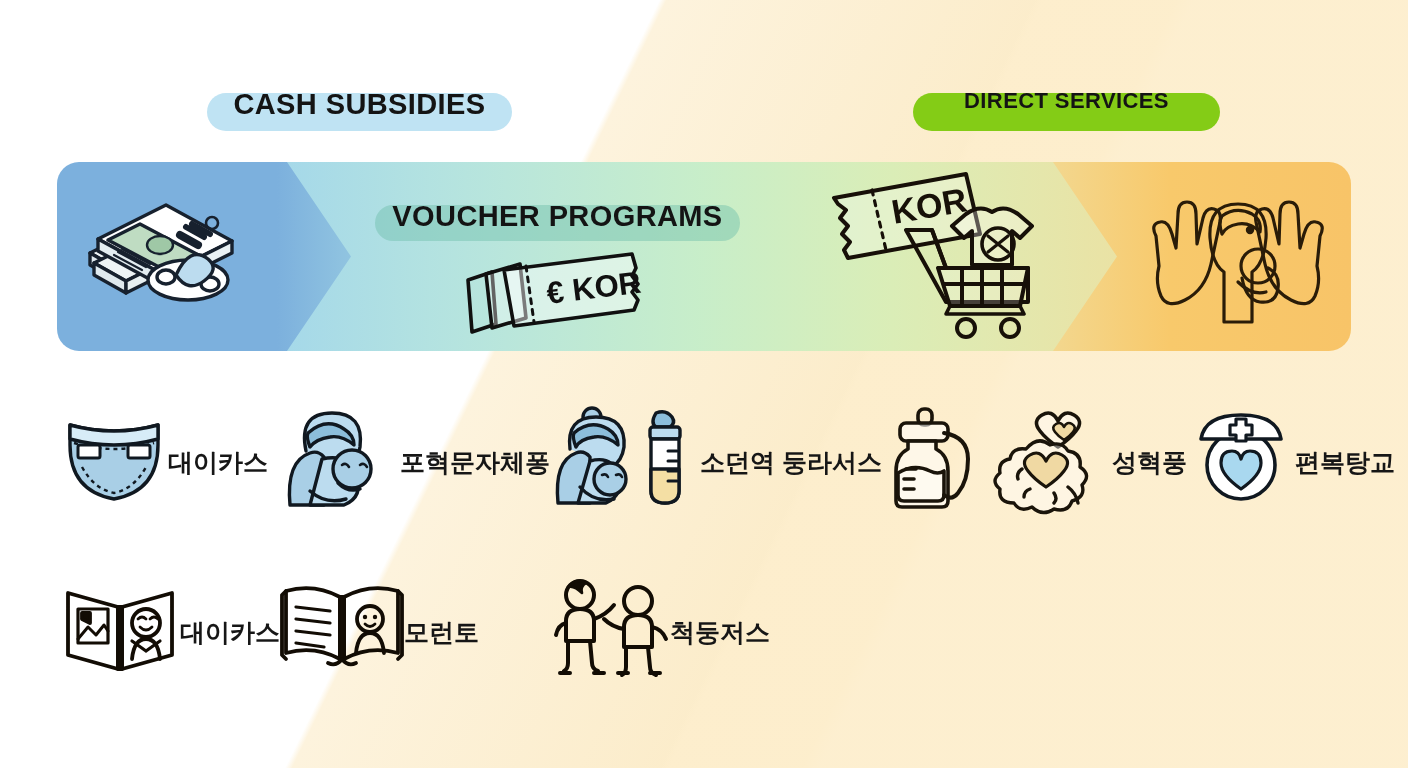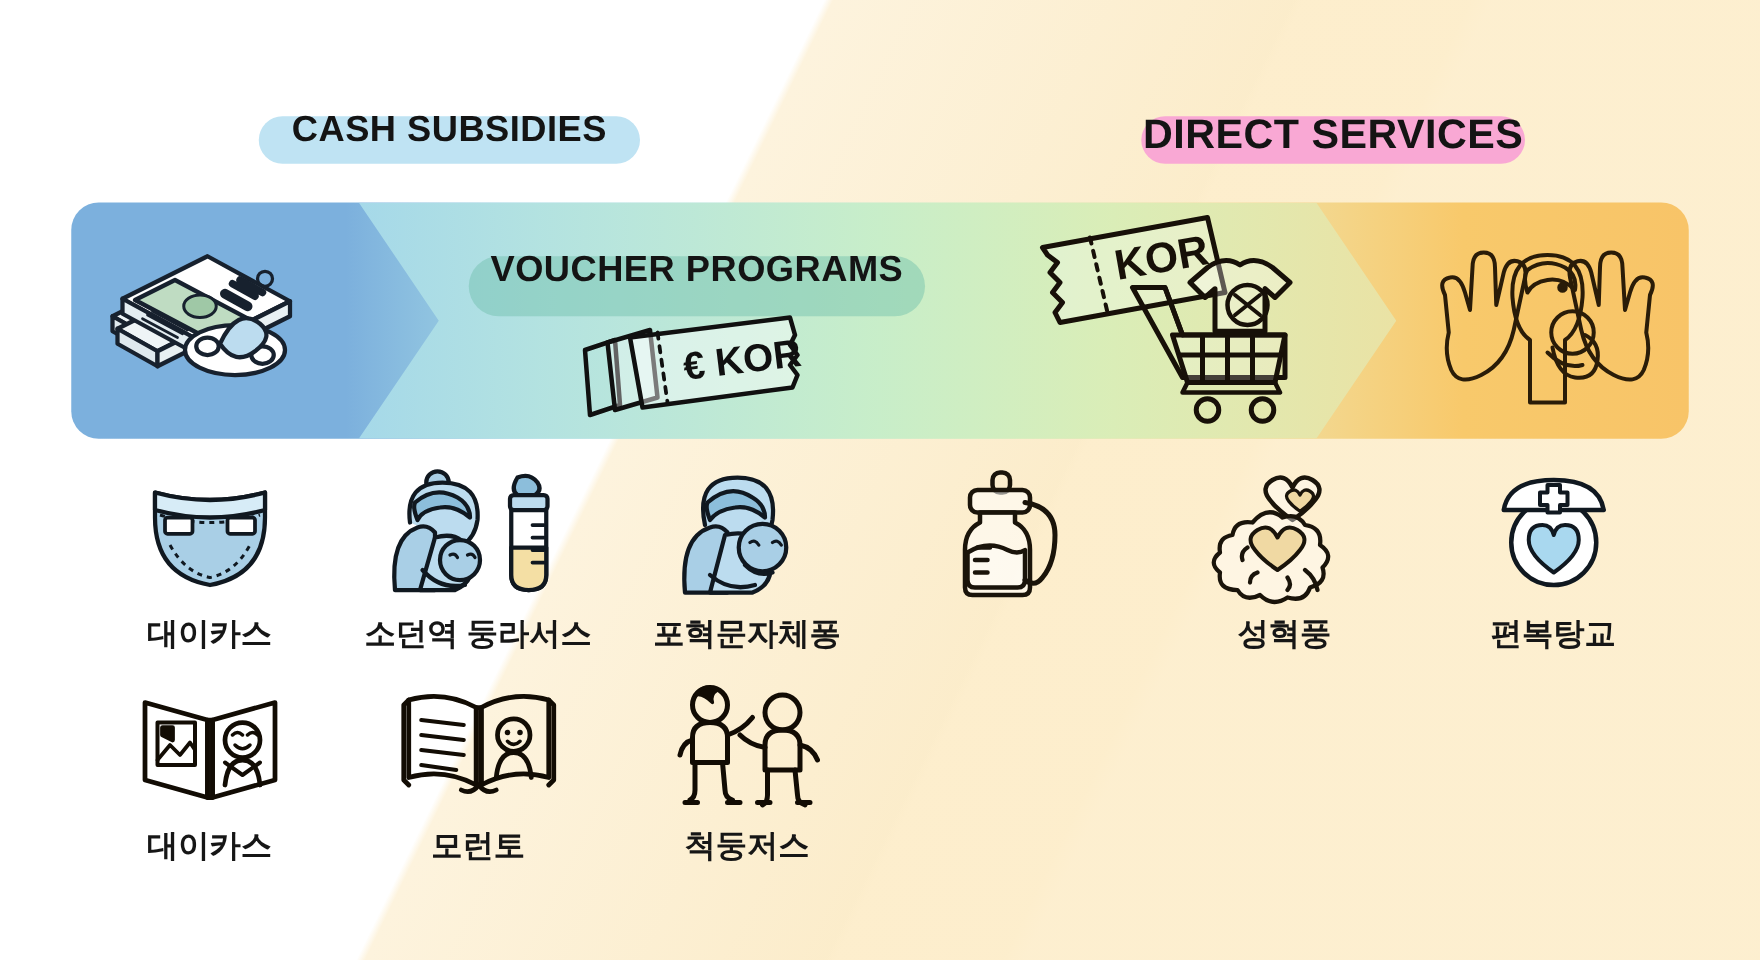--- a/index.html
+++ b/index.html
@@ -40,21 +40,21 @@
     letter-spacing: 0.4px;
     color: #141414;
     white-space: nowrap;
   }
   #pill-cash {
     left: 207px; top: 93px; width: 305px; height: 38px;
     background: #bfe3f3; font-size: 29px;
   }
   #pill-direct {
     left: 913px; top: 93px; width: 307px; height: 38px;
-    background: #f9a8d4; font-size: 33px;
+    background: #84cc16; font-size: 22px;
   }
   .pill .pill-text { position: relative; top: -5px; }
 
   
   #spectrum {
     position: absolute;
     left: 57px; top: 162px; width: 1294px; height: 189px;
     border-radius: 22px;
     overflow: hidden;
     background: linear-gradient(90deg,
@@ -70,42 +70,42 @@
   
   #spectrum-chevron {
     position: absolute;
     left: 230px; top: 0; width: 830px; height: 189px;
     background: linear-gradient(90deg,
       #a9dcea 0%, #b9e6dc 25%, #c8eec9 50%, #d9eeb8 72%, #e9e4a8 100%);
     clip-path: polygon(0 0, calc(100% - 64px) 0, 100% 50%, calc(100% - 64px) 100%, 0 100%, 64px 50%);
     opacity: 0.92;
   }
   #pill-voucher {
-    left: 375px; top: 205px; width: 365px; height: 48px;
+    left: 375px; top: 205px; width: 365px; height: 36px;
     background: rgba(110,190,170,0.45);
     font-size: 29px;
   }
 
   
   .bar-art { position: absolute; }
   #art-cash   { left: 80px;  top: 183px; }
   #art-ticket { left: 462px; top: 252px; }
   #art-cart   { left: 828px; top: 172px; }
   #art-hands  { left: 1138px;top: 178px; }
 
   
   #grid {
     position: absolute;
     left: 60px; top: 372px; width: 1290px;
     display: grid;
     grid-template-columns: repeat(6, 1fr);
     grid-template-rows: 170px 170px;
   }
   .cell {
-    display: flex; flex-direction: column;
+    display: flex; flex-direction: row;
     align-items: center; justify-content: flex-start;
   }
   .cell-art {
     height: 108px;
     display: flex; align-items: center; justify-content: center;
   }
   .cell-label {
     margin-top: 10px;
     font-size: 25px;
     font-weight: 700;
@@ -229,20 +229,36 @@
         <svg width="108" height="96" viewBox="0 0 108 96" fill="none" stroke="#101820" stroke-width="3.4" stroke-linejoin="round">
           <path d="M10 16 q44 12 88 0 l0 20 q0 46 -44 54 q-44 -8 -44 -54 Z" fill="#a9cfe6"></path>
           <path d="M10 16 q44 12 88 0 l0 14 q-44 12 -88 0 Z" fill="#d7ecf7"></path>
           <path d="M14 34 q40 12 80 0" stroke-dasharray="4 4" stroke-width="2.4"></path>
           <rect x="18" y="36" width="22" height="13" rx="2" fill="#ffffff" stroke-width="3"></rect>
           <rect x="68" y="36" width="22" height="13" rx="2" fill="#ffffff" stroke-width="3"></rect>
           <path d="M22 58 q12 22 32 26 q20 -4 32 -26" stroke-dasharray="4 4" stroke-width="2.4"></path>
         </svg>
       </div>
       <div class="cell-label">대이카스</div>
+    </div>
+
+    <div class="cell">
+      <div class="cell-art">
+        <svg width="120" height="100" viewBox="0 0 120 100" fill="none" stroke="#101820" stroke-width="3.4" stroke-linejoin="round" stroke-linecap="round">
+          <path d="M26 44 q-8 -38 26 -38 q32 0 28 34 q-2 14 -12 20" fill="#bcdcef"></path>
+          <path d="M28 26 q18 -16 36 -4 q10 6 10 16 q-12 -10 -24 -8 q-14 2 -20 10 q-4 -10 -2 -14 Z" fill="#8cbedb"></path>
+          <path d="M10 98 q-4 -44 20 -52 q8 -3 14 4 l0 48 Z" fill="#a9cfe6"></path>
+          <path d="M42 52 q26 -6 34 16 q8 22 -12 30 l-34 0 Z" fill="#bcdcef"></path>
+          <circle cx="72" cy="62" r="19" fill="#a9cfe6"></circle>
+          <path d="M62 58 q4 -3 7 2 M80 58 q4 -3 7 2" stroke-width="2.6"></path>
+          <path d="M58 76 q10 10 22 6"></path>
+          <path d="M30 84 q16 14 36 8"></path>
+        </svg>
+      </div>
+      <div class="cell-label">포혁문자체퐁</div>
     </div>
 
     <div class="cell">
       <div class="cell-art">
         <svg width="150" height="100" viewBox="0 0 150 100" fill="none" stroke="#101820" stroke-width="3.4" stroke-linejoin="round" stroke-linecap="round">
           <g>
             <circle cx="42" cy="10" r="9" fill="#a9cfe6"></circle>
             <path d="M20 42 q-4 -32 26 -32 q30 0 28 30 q-2 14 -12 20" fill="#bcdcef"></path>
             <path d="M24 26 q16 -14 34 -4 q10 6 10 16 q-12 -10 -24 -8 q-14 2 -18 10 q-4 -10 -2 -14 Z" fill="#8cbedb"></path>
             <path d="M8 96 q-4 -42 18 -50 q8 -3 14 4 l0 46 Z" fill="#a9cfe6"></path>
@@ -258,36 +274,20 @@
             <path d="M101 62 l0 22 q0 12 14 12 q14 0 14 -12 l0 -22 Z" fill="#f4dfa4"></path>
             <path d="M118 44 l9 0 M118 54 l9 0 M118 64 l9 0 M118 74 l9 0" stroke-width="3"></path>
           </g>
         </svg>
       </div>
       <div class="cell-label">소던역 둥라서스</div>
     </div>
 
     <div class="cell">
       <div class="cell-art">
-        <svg width="120" height="100" viewBox="0 0 120 100" fill="none" stroke="#101820" stroke-width="3.4" stroke-linejoin="round" stroke-linecap="round">
-          <path d="M26 44 q-8 -38 26 -38 q32 0 28 34 q-2 14 -12 20" fill="#bcdcef"></path>
-          <path d="M28 26 q18 -16 36 -4 q10 6 10 16 q-12 -10 -24 -8 q-14 2 -20 10 q-4 -10 -2 -14 Z" fill="#8cbedb"></path>
-          <path d="M10 98 q-4 -44 20 -52 q8 -3 14 4 l0 48 Z" fill="#a9cfe6"></path>
-          <path d="M42 52 q26 -6 34 16 q8 22 -12 30 l-34 0 Z" fill="#bcdcef"></path>
-          <circle cx="72" cy="62" r="19" fill="#a9cfe6"></circle>
-          <path d="M62 58 q4 -3 7 2 M80 58 q4 -3 7 2" stroke-width="2.6"></path>
-          <path d="M58 76 q10 10 22 6"></path>
-          <path d="M30 84 q16 14 36 8"></path>
-        </svg>
-      </div>
-      <div class="cell-label">포혁문자체퐁</div>
-    </div>
-
-    <div class="cell">
-      <div class="cell-art">
         <svg width="110" height="100" viewBox="0 0 110 100" fill="none" stroke="#1a140a" stroke-width="3.6" stroke-linejoin="round" stroke-linecap="round">
           <rect x="36" y="2" width="14" height="16" rx="6"></rect>
           <rect x="18" y="16" width="48" height="18" rx="6" fill="rgba(255,255,255,0.55)"></rect>
           <path d="M26 34 l0 8 q-12 6 -12 22 l0 30 q0 6 6 6 l40 0 q6 0 6 -6 l0 -30 q0 -16 -12 -22 l0 -8 Z" fill="rgba(255,255,255,0.55)"></path>
           <path d="M16 66 q16 -10 32 -2 q8 4 14 0 l0 24 q0 6 -6 6 l-34 0 q-6 0 -6 -6 Z" fill="rgba(255,255,255,0.35)"></path>
           <path d="M24 62 l10 0 M22 72 l10 0 M22 82 l10 0"></path>
           <path d="M62 26 q24 4 24 26 q0 22 -10 34 q-6 8 -14 2" stroke-width="4"></path>
         </svg>
       </div>
     </div>

